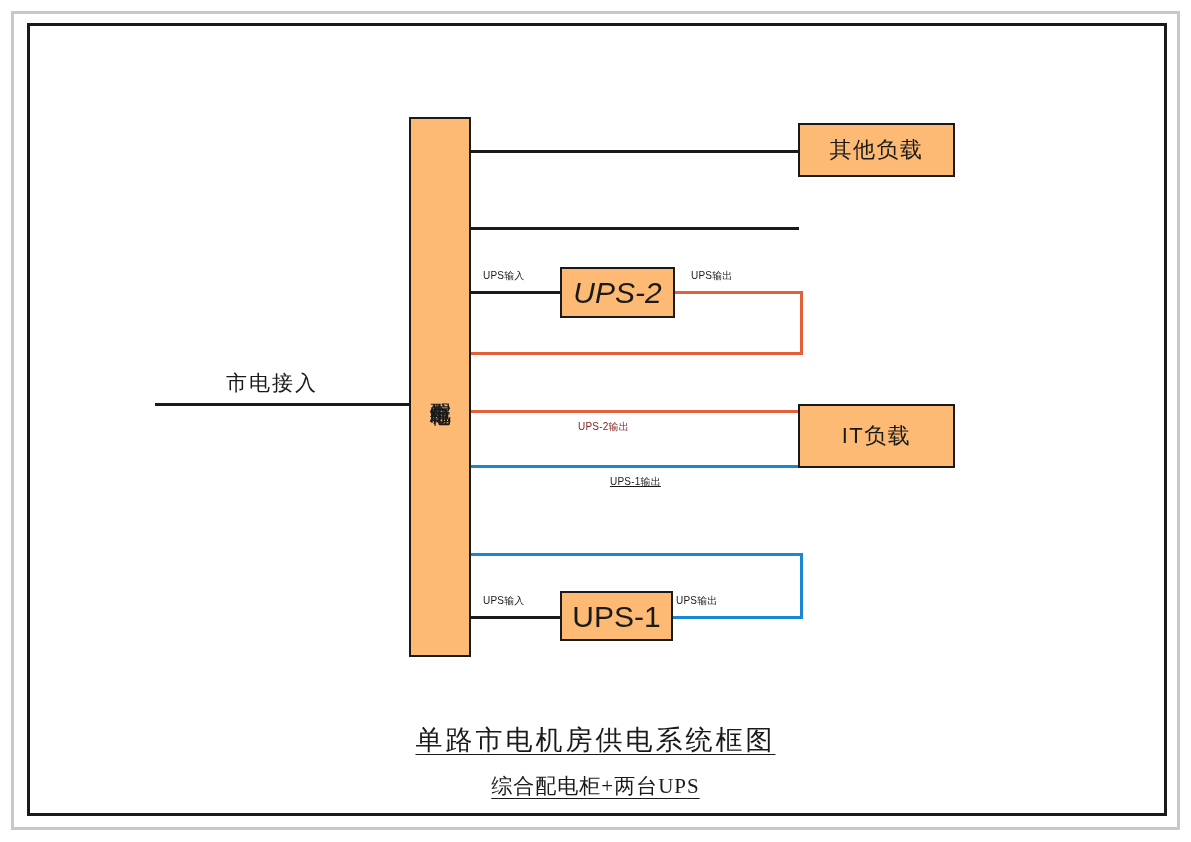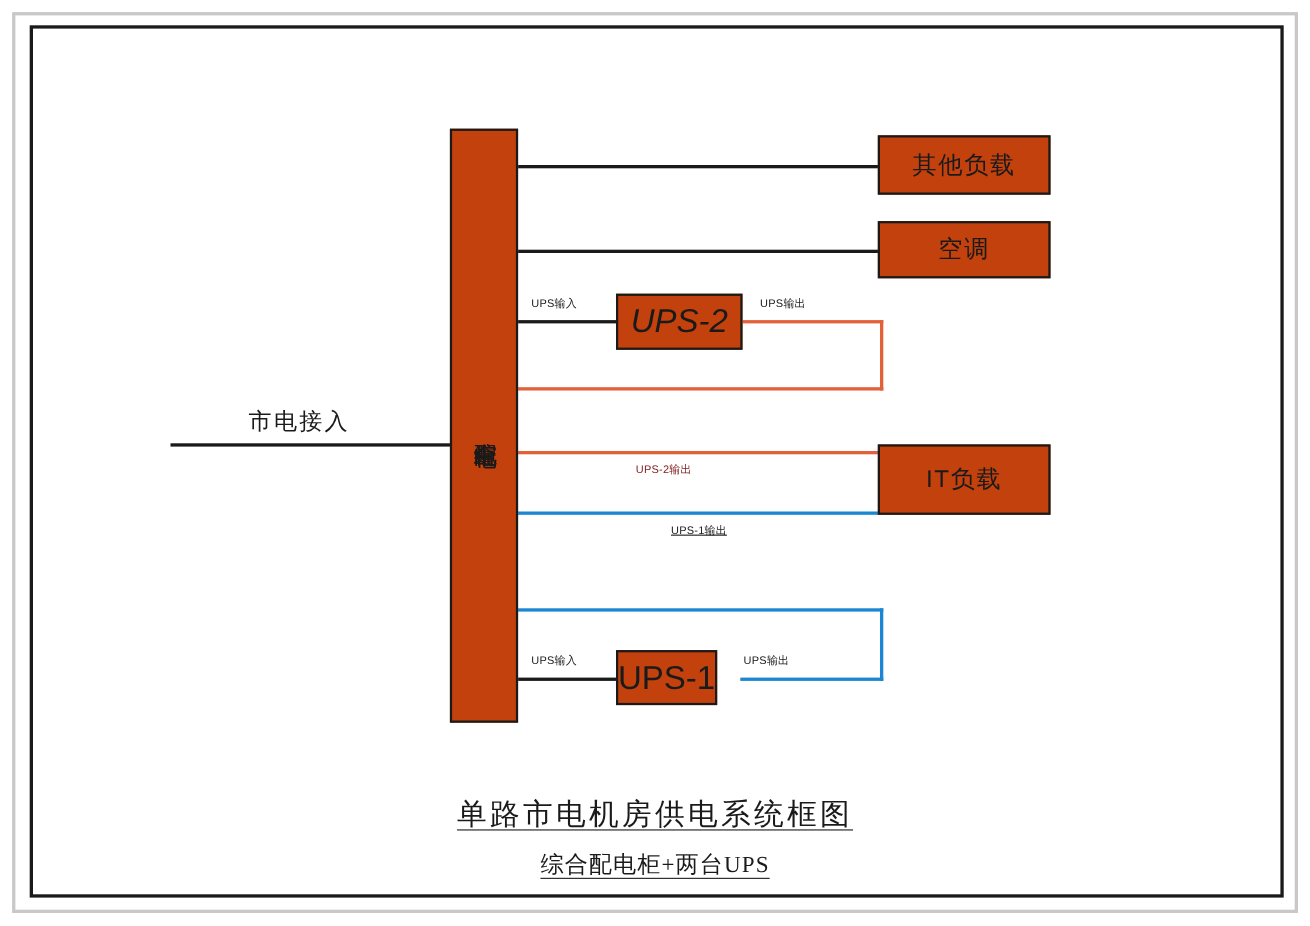--- a/index.html
+++ b/index.html
@@ -36,21 +36,21 @@
     height: 793px;
     border: 3px solid #1a1a1a;
     box-sizing: border-box;
     background: #ffffff;
   }
   
   .node {
     position: absolute;
     box-sizing: border-box;
     border: 2px solid #1a1a1a;
-    background: #c2410c;
+    background: #fdba74;
     display: flex;
     align-items: center;
     justify-content: center;
     color: #1a1a1a;
   }
   .node-label {
     line-height: 1.1;
     white-space: nowrap;
   }
   
@@ -80,21 +80,21 @@
   #box-other-load .node-label,
   #box-aircon .node-label,
   #box-it-load .node-label {
     font-size: 22px;
     letter-spacing: 1.5px;
   }
   #box-ups2 {
     left: 557px; top: 267px; width: 115px; height: 51px;
   }
   #box-ups1 {
-    left: 557px; top: 591px; width: 92px; height: 50px;
+    left: 557px; top: 591px; width: 113px; height: 50px;
   }
   #box-ups2 .node-label,
   #box-ups1 .node-label {
     font-size: 30px;
     letter-spacing: 0px;
   }
 
   
   .wire {
     position: absolute;
@@ -187,23 +187,20 @@
     <div class="wire-label" style="left:453px; top:568px;">UPS输入</div>
 
     <div class="node" id="cabinet" style="left:379px; top:91px;">
       <span class="node-label">综合配电柜</span>
     </div>
 
     <div class="node" id="box-other-load" style="left:768px; top:97px;">
       <span class="node-label">其他负载</span>
     </div>
 
-    <div class="node" id="box-aircon" style="left:768px; top:175px;">
-      <span class="node-label">空调</span>
-    </div>
 
     <div class="node" id="box-it-load" style="left:768px; top:378px;">
       <span class="node-label">IT负载</span>
     </div>
 
     <div class="node" id="box-ups2" style="left:530px; top:241px;font-style:italic;">
       <span class="node-label">UPS-2</span>
     </div>
 
     <div class="node" id="box-ups1" style="left:530px; top:565px;">

